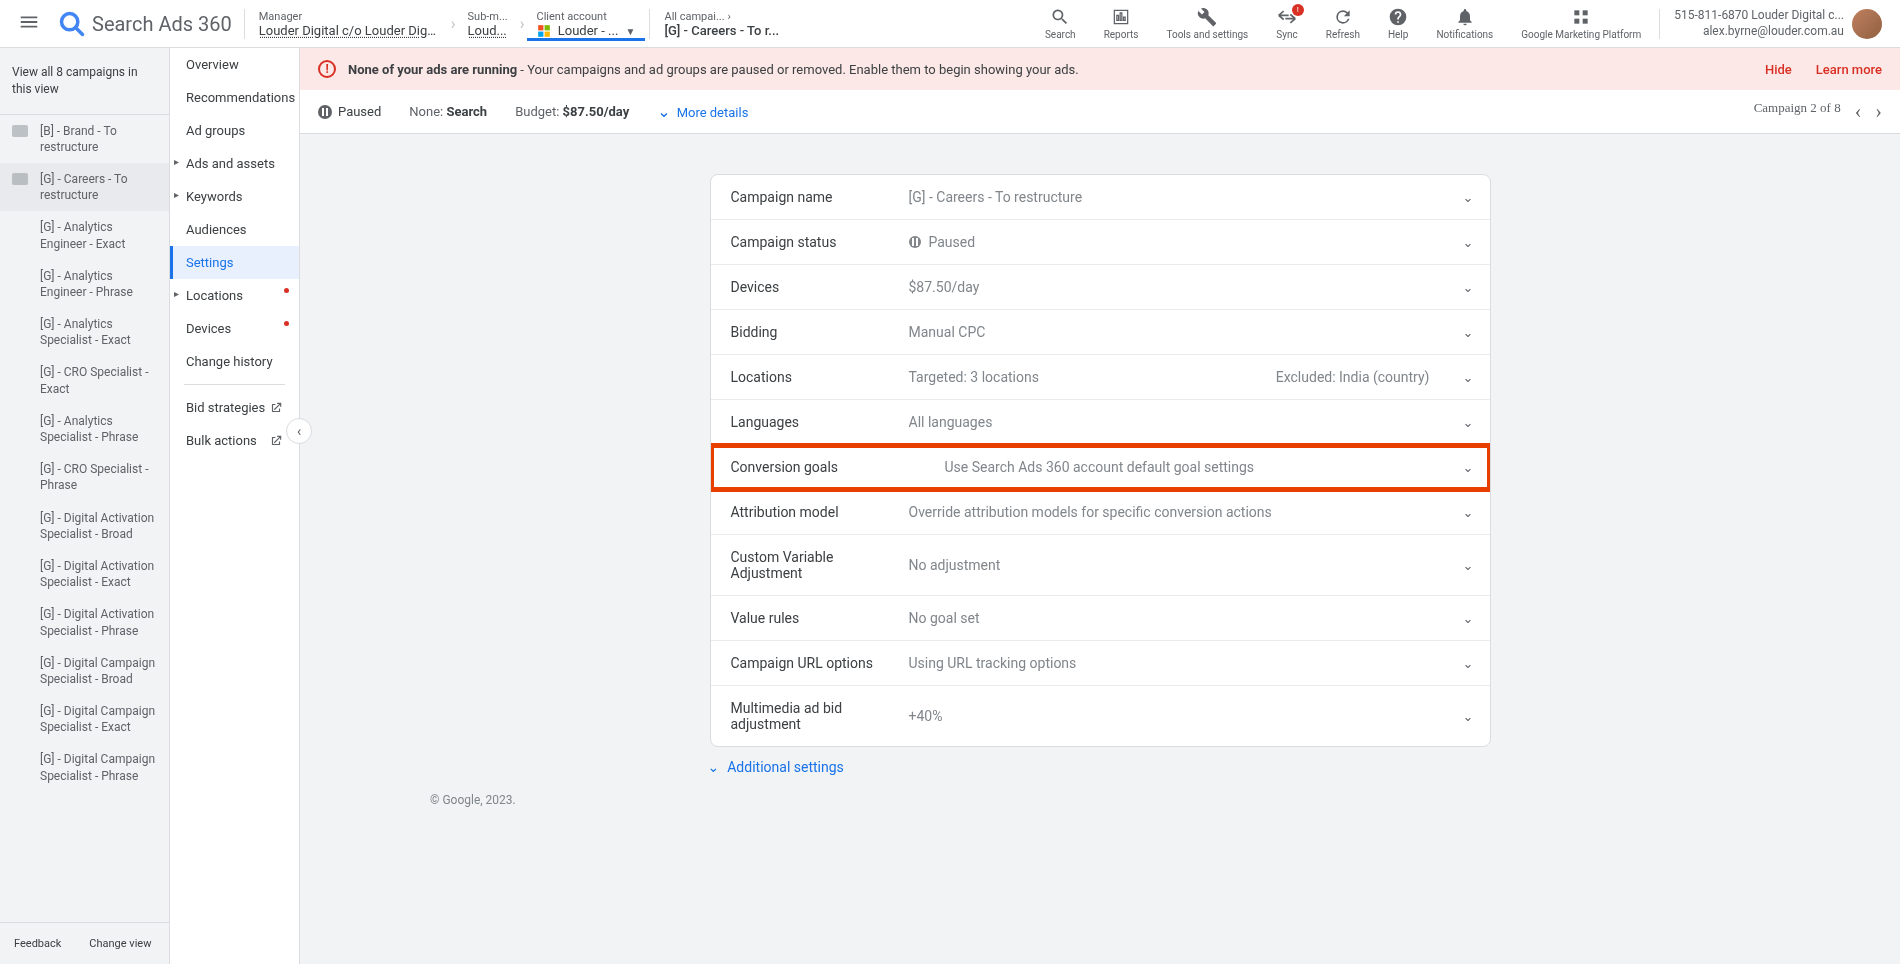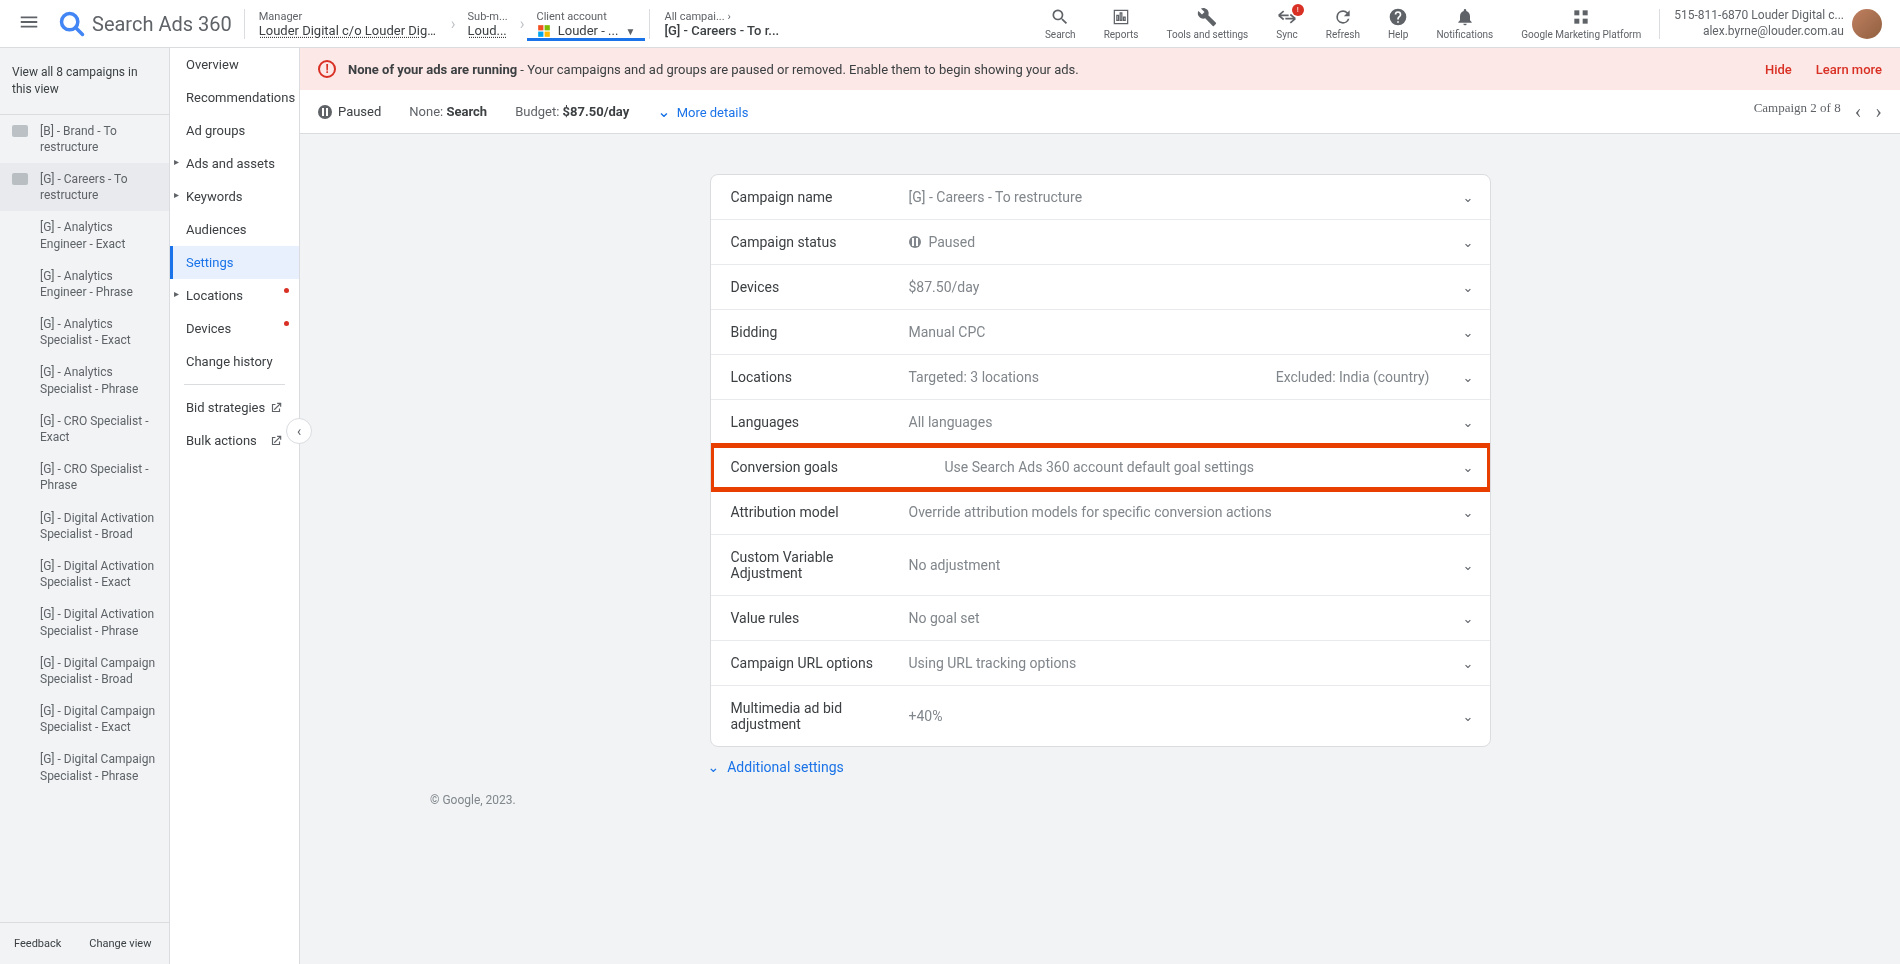--- a/index.html
+++ b/index.html
@@ -209,22 +209,22 @@
 <div class="body">
 
   <div class="sidebar-left">
     <div class="view-all">View all 8 campaigns in this view</div>
     <div class="campaign-list" id="campaign-list">
         <div class="campaign-item with-icon">[B] - Brand - To restructure</div>
         <div class="campaign-item with-icon selected">[G] - Careers - To restructure</div>
         <div class="campaign-item">[G] - Analytics Engineer - Exact</div>
         <div class="campaign-item">[G] - Analytics Engineer - Phrase</div>
         <div class="campaign-item">[G] - Analytics Specialist - Exact</div>
+        <div class="campaign-item">[G] - CRO Specialist - Exact</div>
         <div class="campaign-item">[G] - Analytics Specialist - Phrase</div>
-        <div class="campaign-item">[G] - CRO Specialist - Exact</div>
         <div class="campaign-item">[G] - CRO Specialist - Phrase</div>
         <div class="campaign-item">[G] - Digital Activation Specialist - Broad</div>
         <div class="campaign-item">[G] - Digital Activation Specialist - Exact</div>
         <div class="campaign-item">[G] - Digital Activation Specialist - Phrase</div>
         <div class="campaign-item">[G] - Digital Campaign Specialist - Broad</div>
         <div class="campaign-item">[G] - Digital Campaign Specialist - Exact</div>
         <div class="campaign-item">[G] - Digital Campaign Specialist - Phrase</div>
       </div>
     <div class="sidebar-footer">
       <a>Feedback</a>

